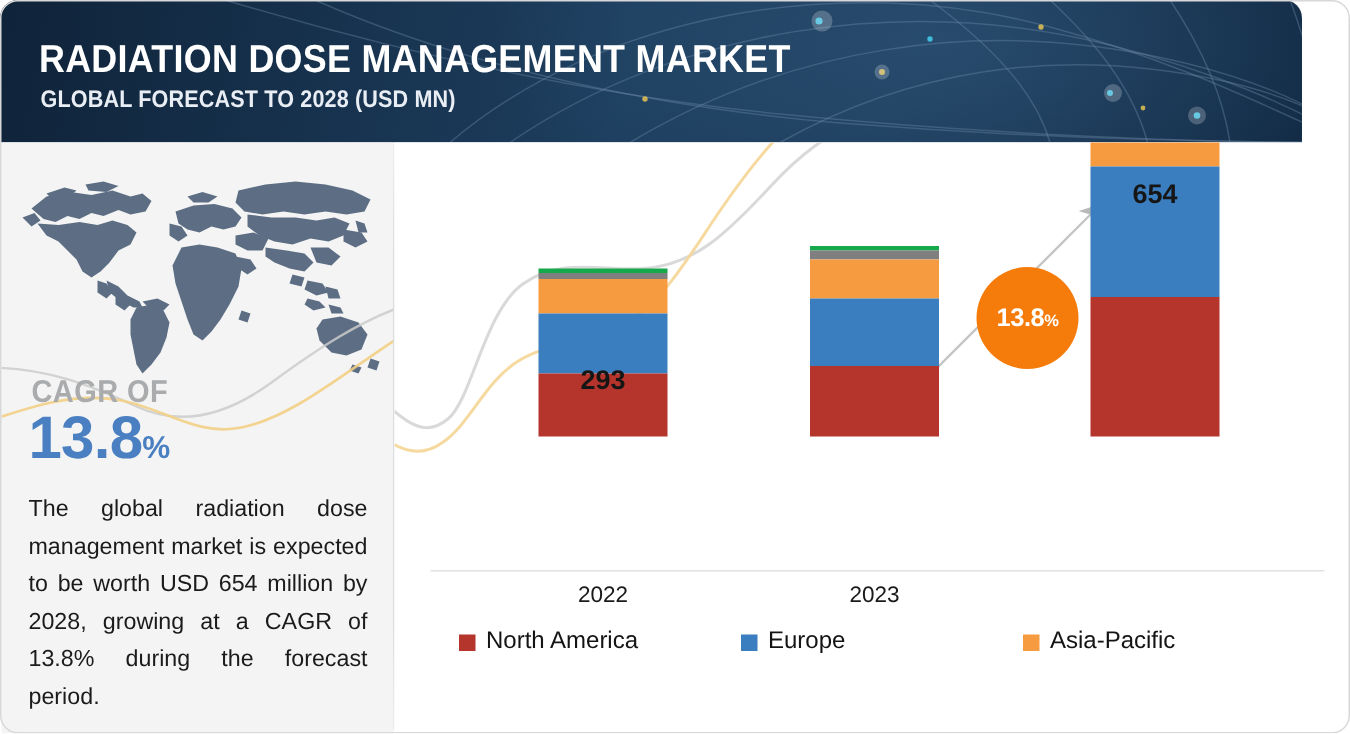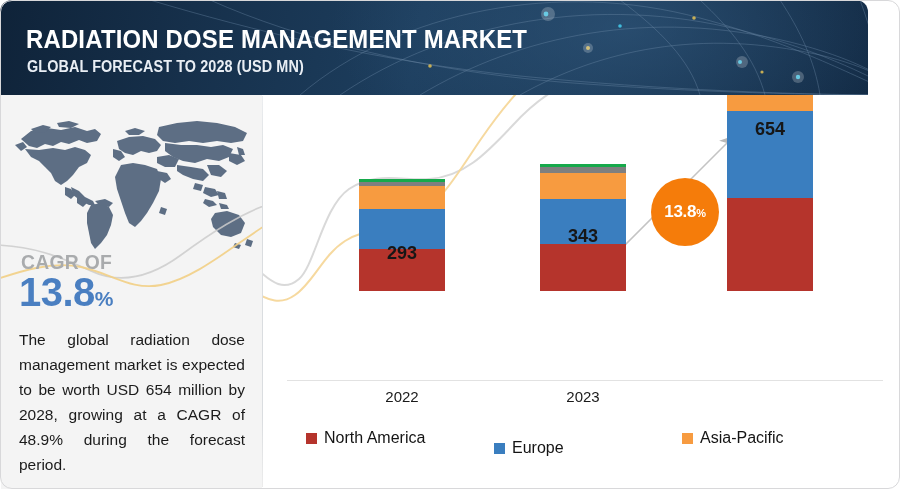--- a/index.html
+++ b/index.html
@@ -299,21 +299,21 @@
     </svg>
 
     <svg class="left-curves" viewBox="0 0 261 392" preserveAspectRatio="none">
       <path d="M-10 150 C 30 150, 60 162, 90 176 C 120 190, 150 182, 180 160 C 210 138, 240 118, 271 108" fill="none" stroke="#cbcbcb" stroke-width="1.6" stroke-opacity="0.85"></path>
       <path d="M-10 186 C 20 176, 50 166, 80 172 C 110 178, 130 196, 160 190 C 195 183, 230 152, 271 126" fill="none" stroke="#f2cf85" stroke-width="1.8" stroke-opacity="0.9"></path>
     </svg>
 
     <div class="cagr-label">CAGR OF</div>
     <div class="cagr-value"><span>13.8</span><span class="pct">%</span></div>
 
-    <div class="left-body">The global radiation dose management market is expected to be worth USD 654 million by 2028, growing at a CAGR of 48.9% during the forecast period.</div>
+    <div class="left-body">The global radiation dose management market is expected to be worth USD 654 million by 2028, growing at a CAGR of 13.8% during the forecast period.</div>
   </div>
 
   <div class="panel-divider"></div>
 
   <div class="chart-panel">
 
     <svg class="chart-curves" viewBox="0 0 636 300" preserveAspectRatio="none">
       <path d="M-10 170 C 10 190, 22 196, 36 184 C 52 170, 60 112, 86 94 C 112 76, 140 86, 166 84 C 200 82, 222 60, 250 30 C 272 6, 290 -6, 310 -14" fill="none" stroke="#d7d7d7" stroke-width="2" stroke-opacity="0.95"></path>
       <path d="M-10 196 C 6 206, 18 210, 32 200 C 50 188, 60 160, 82 146 C 104 132, 128 136, 152 122 C 180 106, 196 76, 218 44 C 236 18, 252 -2, 268 -16" fill="none" stroke="#f5d79a" stroke-width="2" stroke-opacity="0.95"></path>
     </svg>
@@ -340,21 +340,20 @@
       <div class="bar-total" style="left:79px; top:148px;">293</div>
       <div class="cat-label" style="left:69px;">2022</div>
 
       <div class="bar" style="left:277px;">
         <div class="seg" style="height:47px;background:#b5342c;"></div>
         <div class="seg" style="height:45px;background:#3a7ebf;"></div>
         <div class="seg" style="height:26px;background:#f79b40;"></div>
         <div class="seg" style="height:6px;background:#7f7f7f;"></div>
         <div class="seg" style="height:3px;background:#16a94b;"></div>
       </div>
-      <div class="bar-total" style="left:260px; top:131px;">343</div>
       <div class="cat-label" style="left:250px;">2023</div>
 
       <div class="bar" style="left:464px;">
         <div class="seg" style="height:93px;background:#b5342c;"></div>
         <div class="seg" style="height:87px;background:#3a7ebf;"></div>
         <div class="seg" style="height:38px;background:#f79b40;"></div>
 
       </div>
       <div class="bar-total" style="left:447px; top:24px;">654</div>
 
@@ -363,21 +362,21 @@
       </div>
     </div>
   </div>
 
   <div class="legend">
     <div class="legend-row" style="left:43px; top:7px;">
       <div class="legend-item" style="width:188px;">
         <span class="legend-swatch" style="background:#b5342c;"></span>
         <span class="legend-text">North America</span>
       </div>
-      <div class="legend-item" style="width:188px;margin-top:20px;">
+      <div class="legend-item" style="width:188px;">
         <span class="legend-swatch" style="background:#3a7ebf;"></span>
         <span class="legend-text">Europe</span>
       </div>
       <div class="legend-item">
         <span class="legend-swatch" style="background:#f79b40;"></span>
         <span class="legend-text">Asia-Pacific</span>
       </div>
     </div>
   </div>
 

